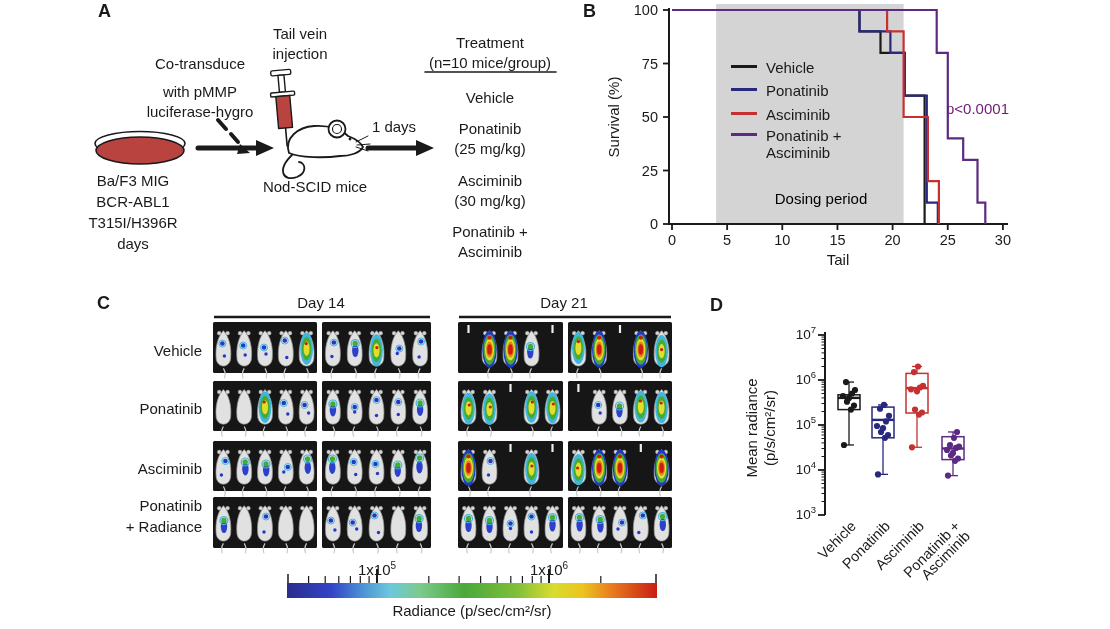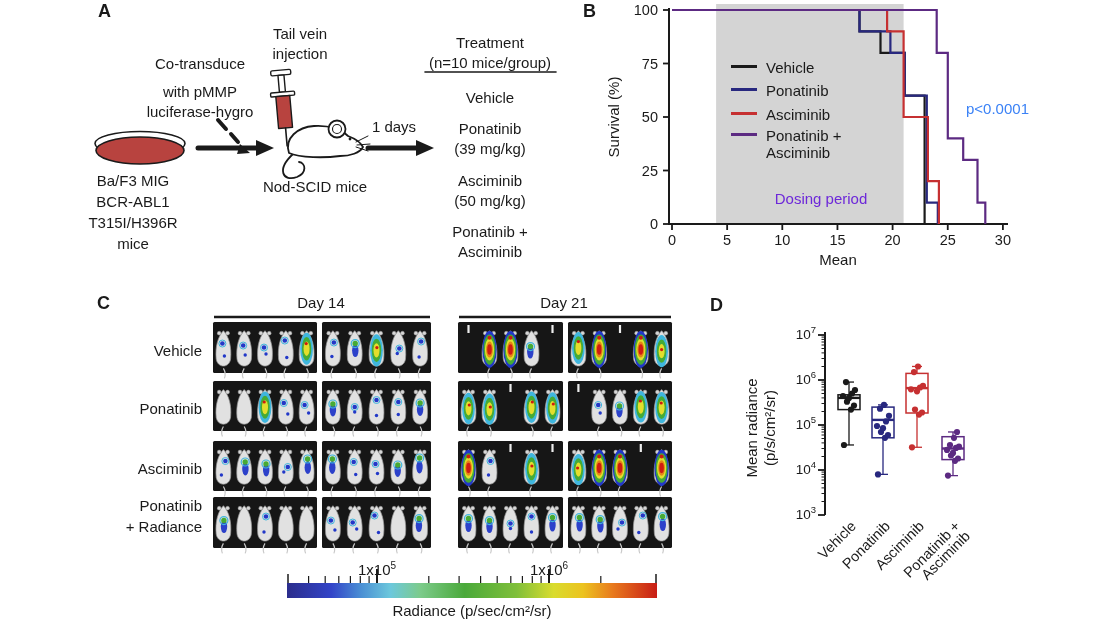--- a/index.html
+++ b/index.html
@@ -823,47 +823,47 @@
 
   <div class="t pl" style="left:98px;top:2px">A</div>
   <div class="t ctr" style="left:300px;top:24px">Tail vein</div>
   <div class="t ctr" style="left:300px;top:44px">injection</div>
   <div class="t ctr" style="left:200px;top:54px">Co-transduce</div>
   <div class="t ctr" style="left:200px;top:82px">with pMMP</div>
   <div class="t ctr" style="left:200px;top:102px">luciferase-hygro</div>
   <div class="t ctr" style="left:133px;top:171px">Ba/F3 MIG</div>
   <div class="t ctr" style="left:133px;top:192px">BCR-ABL1</div>
   <div class="t ctr" style="left:133px;top:213px">T315I/H396R</div>
-  <div class="t ctr" style="left:133px;top:234px">mice</div>
+  <div class="t ctr" style="left:133px;top:234px">days</div>
   <div class="t ctr" style="left:315px;top:177px">Nod-SCID mice</div>
   <div class="t ctr" style="left:394px;top:117px">1 days</div>
   <div class="t ctr" style="left:490px;top:33px">Treatment</div>
   <div class="t ctr" style="left:490px;top:53px">(n=10 mice/group)</div>
   <div class="t ctr" style="left:490px;top:88px">Vehicle</div>
   <div class="t ctr" style="left:490px;top:119px">Ponatinib</div>
-  <div class="t ctr" style="left:490px;top:139px">(39 mg/kg)</div>
+  <div class="t ctr" style="left:490px;top:139px">(25 mg/kg)</div>
   <div class="t ctr" style="left:490px;top:171px">Asciminib</div>
-  <div class="t ctr" style="left:490px;top:191px">(50 mg/kg)</div>
+  <div class="t ctr" style="left:490px;top:191px">(30 mg/kg)</div>
   <div class="t ctr" style="left:490px;top:222px">Ponatinib +</div>
   <div class="t ctr" style="left:490px;top:242px">Asciminib</div>
 
   <div class="t pl" style="left:583px;top:2px">B</div>
   <div class="t rot" style="left:614px;top:117px">Survival (%)</div>
-  <div class="t ctr" style="left:838px;top:250px">Mean</div>
+  <div class="t ctr" style="left:838px;top:250px">Tail</div>
   <span class="sw" style="left: 731px; top: 65px; border-top-color: rgb(26, 26, 26);"></span>
   <div class="t legtxt" style="left:766px;top:58px">Vehicle</div>
   <span class="sw" style="left: 731px; top: 88px; border-top-color: rgb(40, 40, 127);"></span>
   <div class="t legtxt" style="left:766px;top:81px">Ponatinib</div>
   <span class="sw" style="left: 731px; top: 112px; border-top-color: rgb(198, 48, 49);"></span>
   <div class="t legtxt" style="left:766px;top:105px">Asciminib</div>
   <span class="sw" style="left: 731px; top: 133px; border-top-color: rgb(92, 42, 130);"></span>
   <div class="t legtxt" style="left:766px;top:126px">Ponatinib +</div>
   <div class="t legtxt" style="left:766px;top:143px">Asciminib</div>
-  <div class="t ctr" style="left:821px;top:189px;color:#6d28d9">Dosing period</div>
-  <div class="t" id="pval" style="left: 946px; top: 99px; color: #3b82f6; padding-left: 20px;">p&lt;0.0001</div>
+  <div class="t ctr" style="left:821px;top:189px;color:#000000">Dosing period</div>
+  <div class="t" id="pval" style="left: 946px; top: 99px; color: #701a75;">p&lt;0.0001</div>
 
   <div class="t pl" style="left:97px;top:294px">C</div>
   <div class="t ctr" style="left:321px;top:293px">Day 14</div>
   <div class="t ctr" style="left:564px;top:293px">Day 21</div>
   <div class="rowlab" style="top:341px">Vehicle</div>
   <div class="rowlab" style="top:399px">Ponatinib</div>
   <div class="rowlab" style="top:459px">Asciminib</div>
   <div class="rowlab" style="top:496px">Ponatinib</div>
   <div class="rowlab" style="top:517px">+ Radiance</div>
   <div class="t ctr" style="left:377px;top:556px"><span>1x10</span><sup>5</sup></div>

